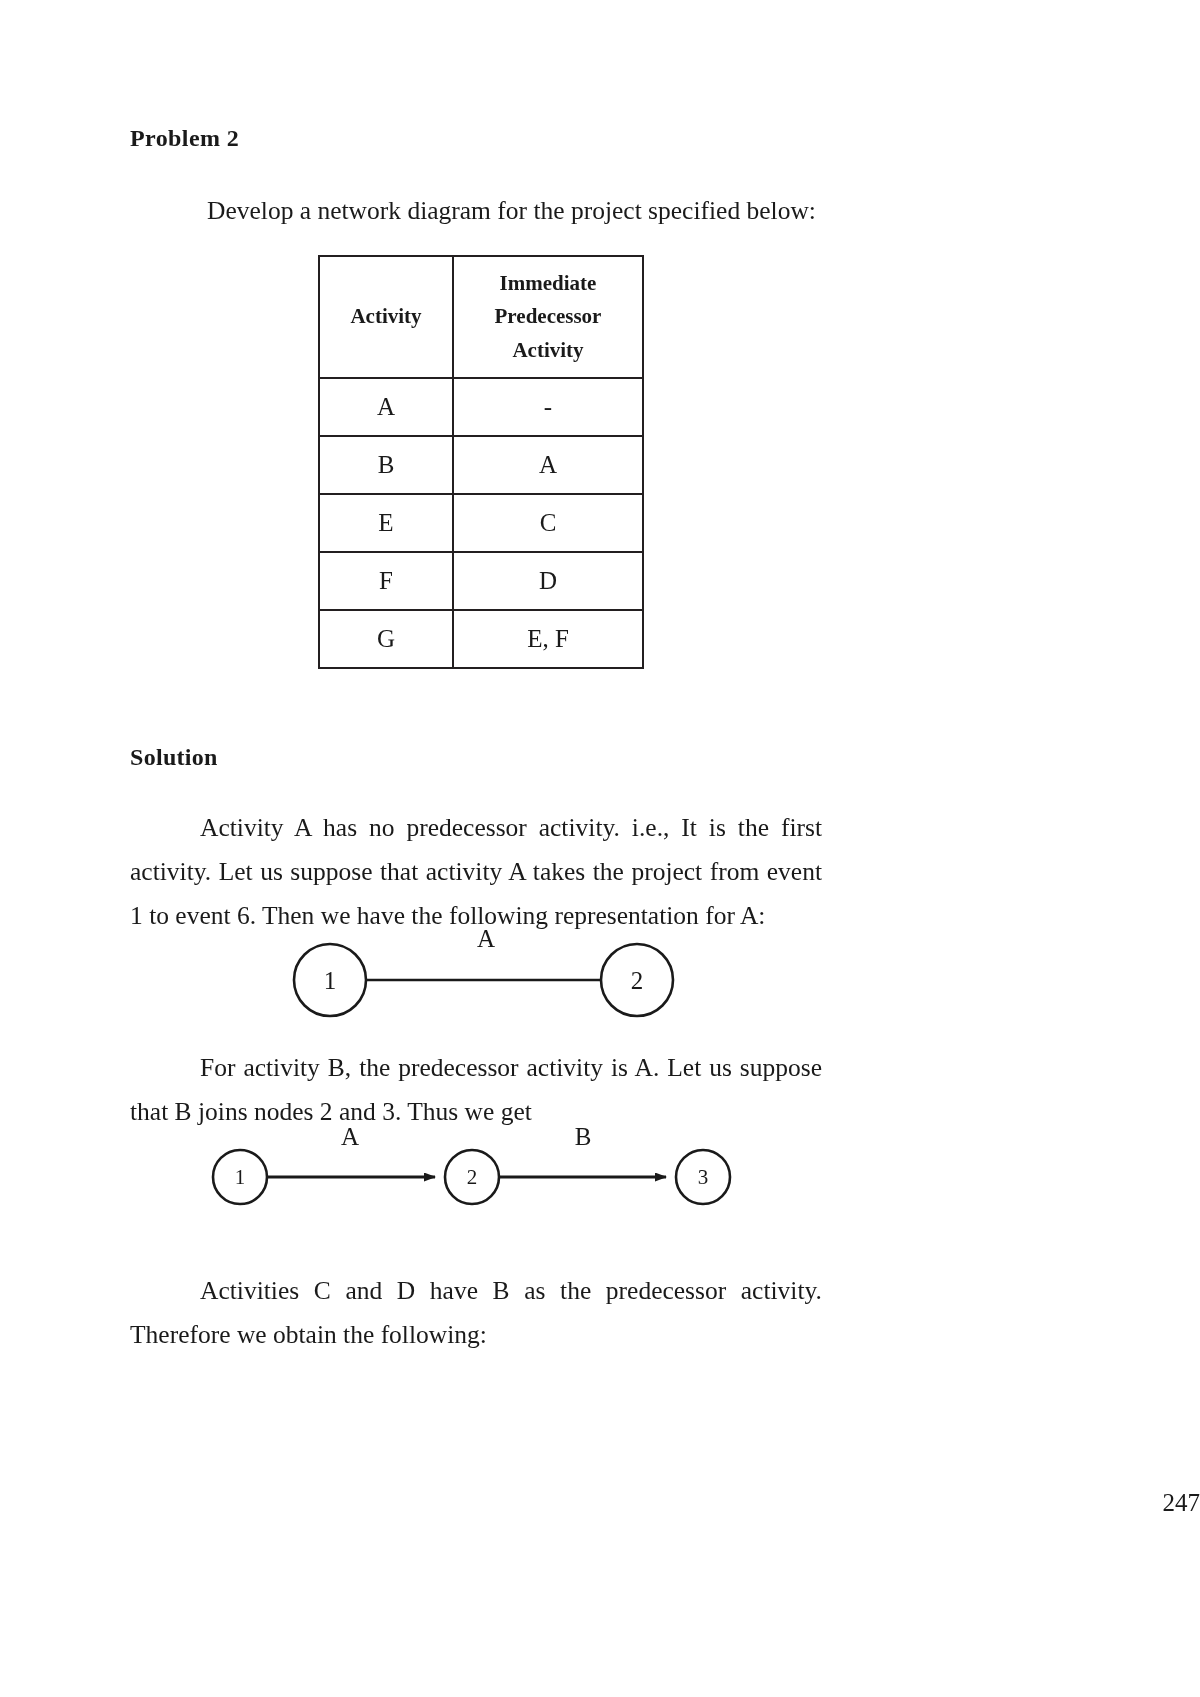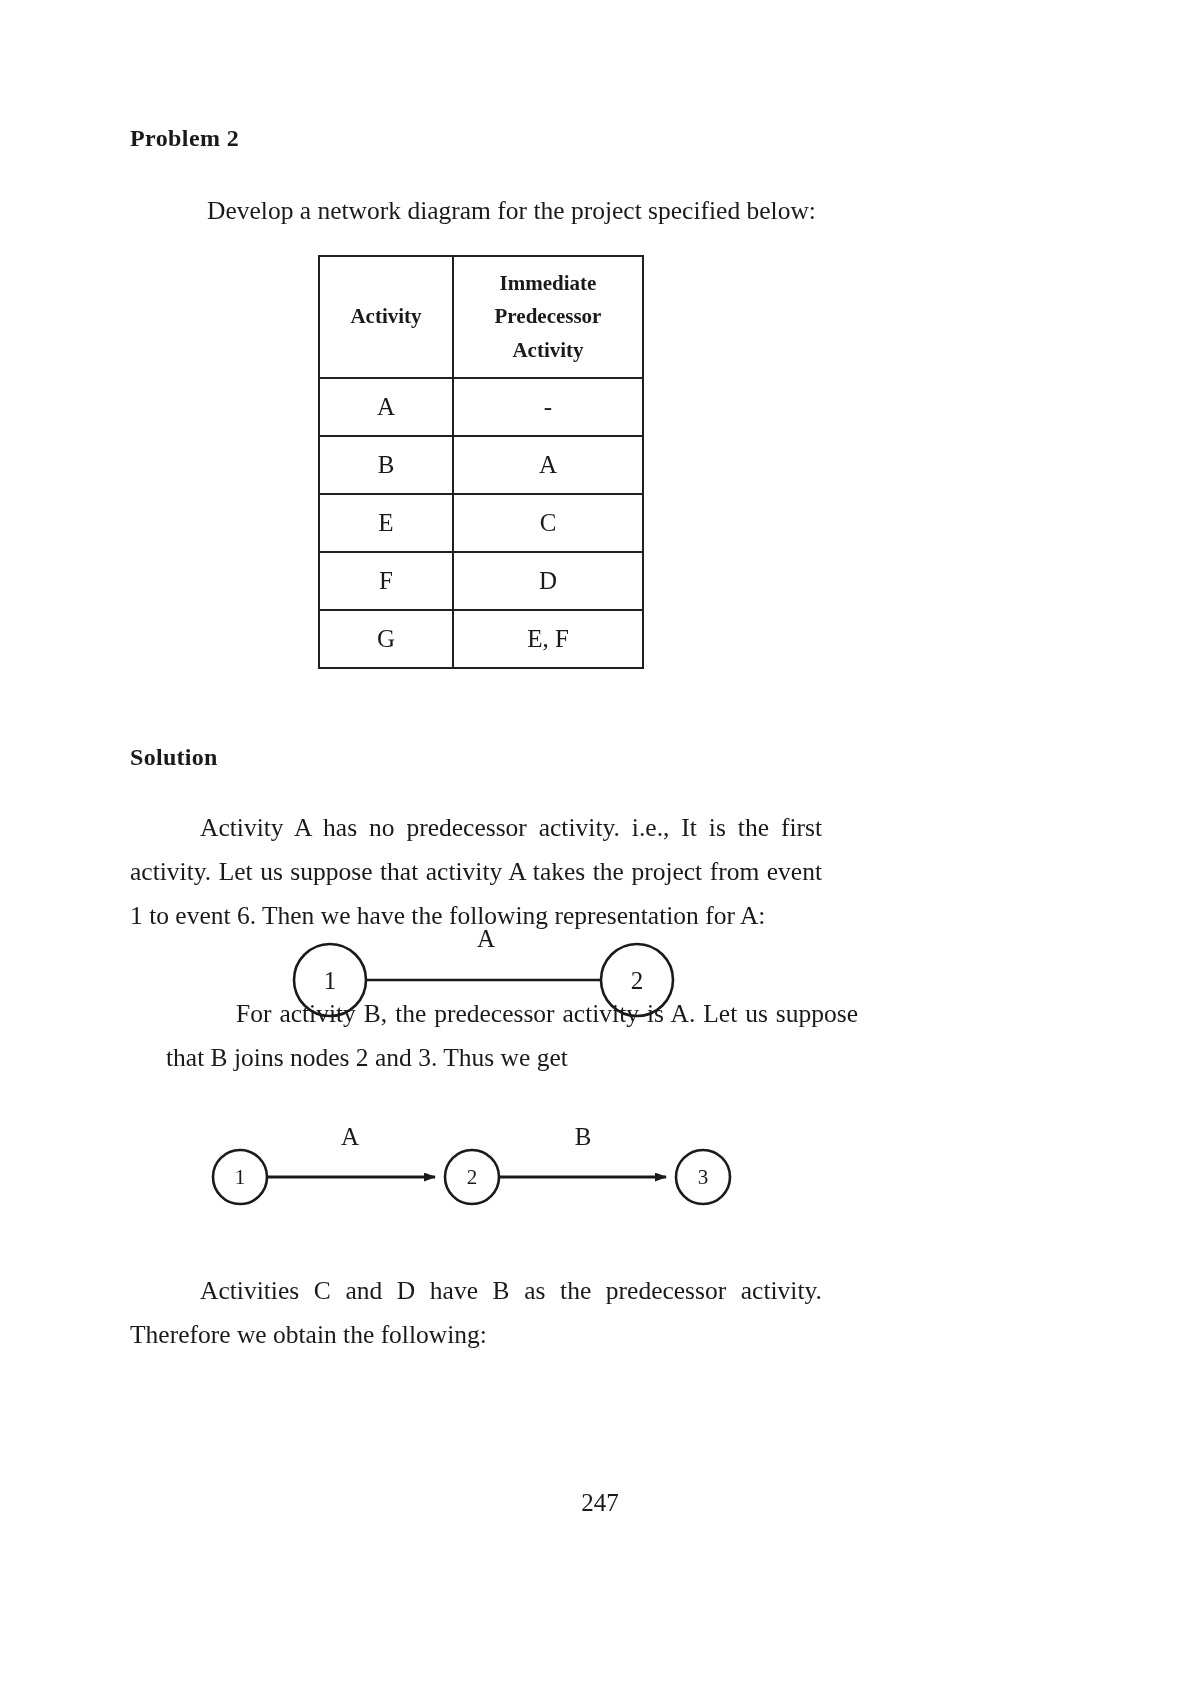--- a/index.html
+++ b/index.html
@@ -87,21 +87,21 @@
     position: absolute;
     left: 130px;
     width: 692px;
     font-size: 25.5px;
     line-height: 1.72;
     text-align: justify;
     text-indent: 70px;
     text-justify: inter-word;
   }
   .para.p1 { top: 806px; }
-  .para.p2 { top: 992px; margin-left: 36px; }
+  .para.p2 { top: 1046px; }
   .para.p3 { top: 1255px; margin-top: 14px; }
 
   
   .diagram {
     position: absolute;
   }
   .diagram svg { display: block; }
 
   .diagram-1 { left: 280px; top: 925px; }
   .diagram-2 { left: 195px; top: 1122px; }
@@ -121,21 +121,21 @@
     font-size: 25px;
     fill: #1a1a1a;
   }
 
   
   .page-number {
     position: absolute;
     left: 0;
     right: 0;
     top: 1489px;
-    text-align: center;
+    text-align: right;
     font-size: 25px;
   }
 </style>
 </head>
 <body>
 
 <div class="page">
 
   <div class="problem-heading">Problem  2</div>
 

